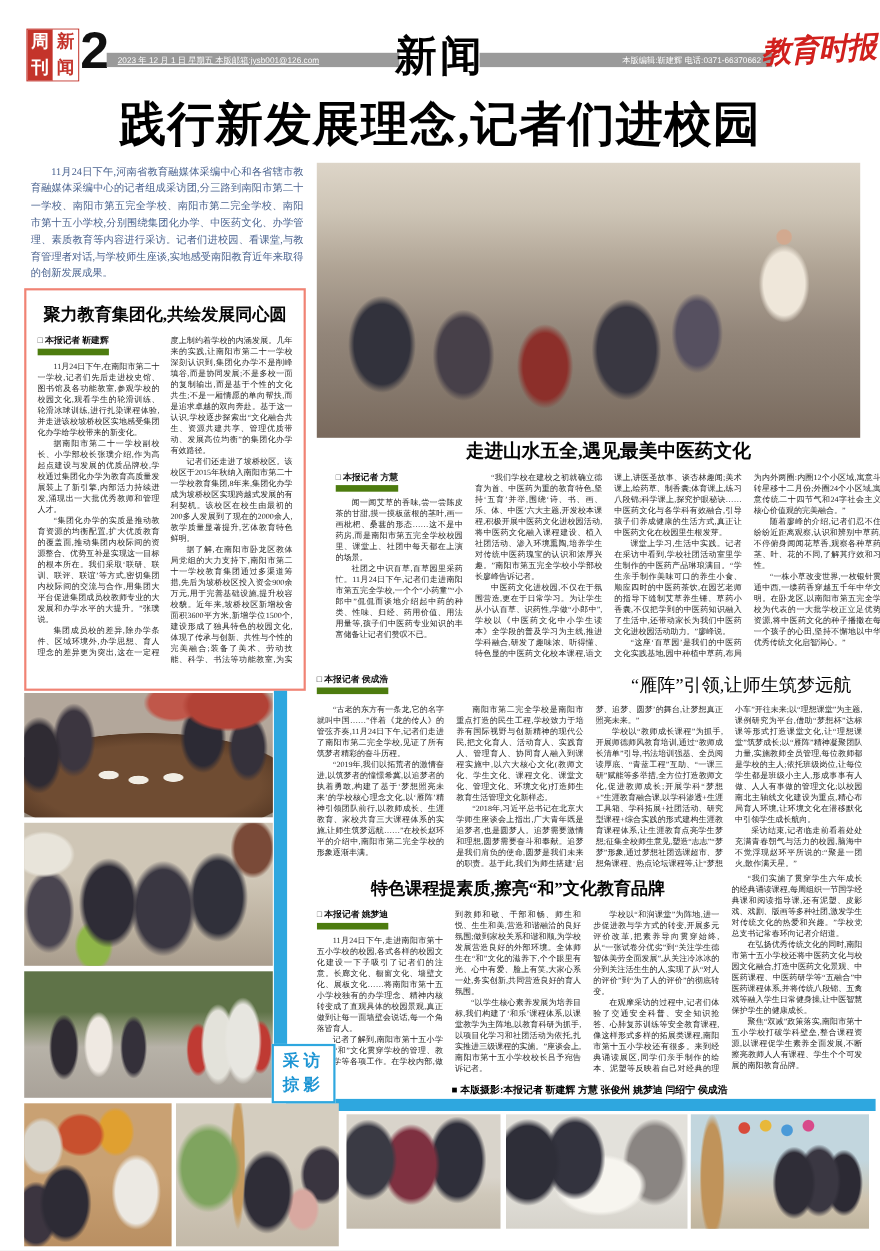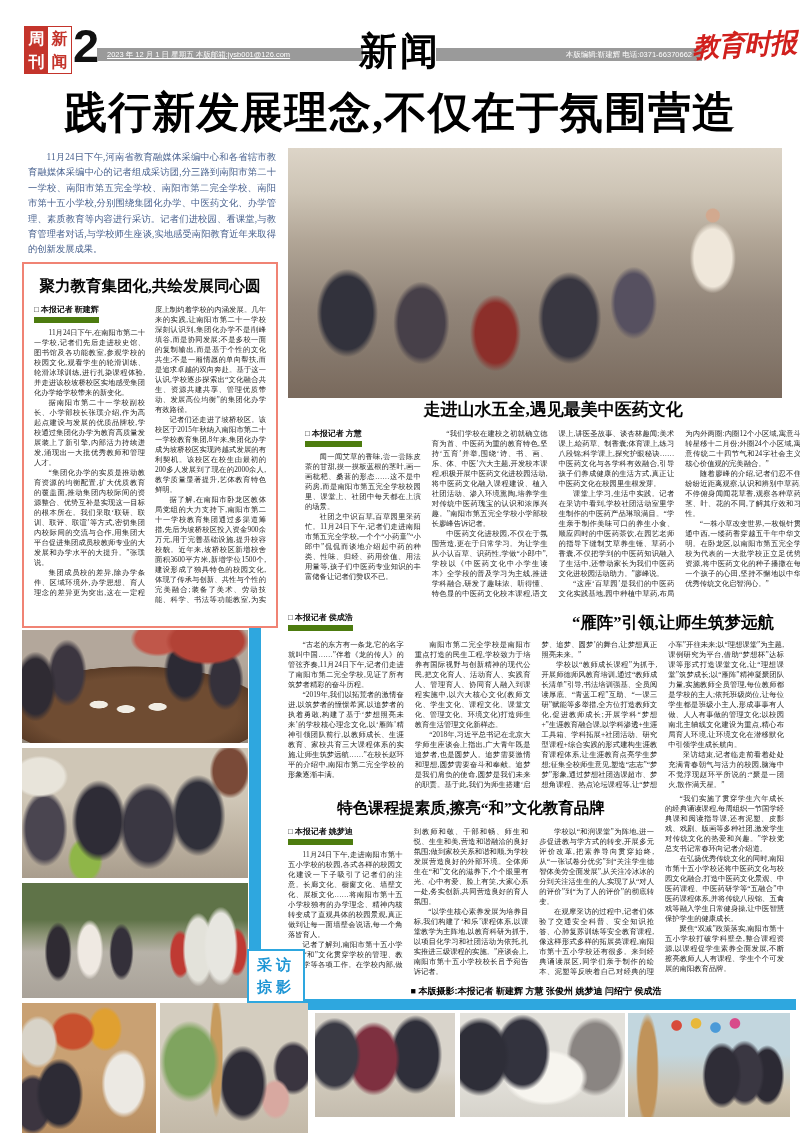--- a/index.html
+++ b/index.html
@@ -116,21 +116,21 @@
   .cols{text-align:justify;font-size:7.3px;line-height:10px;color:#262626;overflow:hidden;}
   .cols p{margin:0;text-indent:2em;}
   .byline{font-weight:bold;font-size:8px;color:#111;border-bottom:6px solid #4d7c0f;padding-bottom:2px;margin:0 0 5px;
           display:inline-block;text-indent:0;}
   .cols2{column-count:2;column-gap:10px;height:300px;}
   .article-a{left:305px;top:398px;width:496px;height:214px;}
   .art-title{text-align:center;font-size:17px;font-weight:bold;color:#050505;margin:0 0 8px;}
   .cols4{column-count:4;column-gap:11px;height:178px;}
   .article-b{left:288px;top:612px;width:496px;height:180px;}
   .b-head{display:flex;justify-content:space-between;align-items:flex-start;height:24px;}
-  .b-title{font-size:16.5px;font-weight:bold;color:#050505;margin-right:10px;white-space:nowrap;}
+  .b-title{font-size:16.5px;font-weight:normal;color:#050505;margin-right:10px;white-space:nowrap;}
   .cols4b{column-count:4;column-gap:11px;height:150px;margin-top:4px;}
   .article-c{left:288px;top:794px;width:496px;height:192px;display:flex;gap:11px;}
   .c-left{width:366px;}
   .c-title{text-align:center;font-size:15.5px;font-weight:bold;color:#050505;margin:4px 0 8px;}
   .cols3{column-count:3;column-gap:11px;height:152px;}
   .c-right{width:119px;height:190px;overflow:hidden;text-align:justify;font-size:7.3px;line-height:10px;color:#262626;}
   .c-right p{margin:0;text-indent:2em;}
 
   
   .blue-vbar{left:249px;top:628px;width:12px;height:372px;background:#2ea7df;}
@@ -151,21 +151,21 @@
     <span class="white-cell" data-name="seal-char">新</span>
     <span class="red-cell" data-name="seal-char">刊</span>
     <span class="white-cell" data-name="seal-char">闻</span>
   </div>
   <div class="abs page-num" data-name="page-number">2</div>
   <div class="abs gray-bar date-bar" data-name="date-bar">2023 年 12 月 1 日  星期五  本版邮箱:jysb001@126.com</div>
   <div class="abs section-title" data-name="section-title">新闻</div>
   <div class="abs gray-bar editor-bar" data-name="editor-bar">本版编辑:靳建辉  电话:0371-66370662</div>
   <div class="abs masthead" data-name="masthead-logo">教育时报</div>
 
-  <div class="abs main-headline" data-name="main-headline">践行新发展理念,不仅在于氛围营造</div>
+  <div class="abs main-headline" data-name="main-headline">践行新发展理念,记者们进校园</div>
   <div class="abs lead" data-name="lead-paragraph">
     <p data-name="lead-text">11月24日下午,河南省教育融媒体采编中心和各省辖市教育融媒体采编中心的记者组成采访团,分三路到南阳市第二十一学校、南阳市第五完全学校、南阳市第二完全学校、南阳市第十五小学校,分别围绕集团化办学、中医药文化、办学管理、素质教育等内容进行采访。记者们进校园、看课堂,与教育管理者对话,与学校师生座谈,实地感受南阳教育近年来取得的创新发展成果。</p>
   </div>
   <div class="photo" data-name="photo-main"></div>
 
   <div class="abs box-article" data-name="article-group-box">
     <div class="box-title" data-name="article-title">聚力教育集团化,共绘发展同心圆</div>
     <div class="cols cols2" data-name="article-body">
       <span class="byline" data-name="byline">□ 本报记者 靳建辉</span>
       <span data-name="article-paragraphs"><p data-name="paragraph">11月24日下午,在南阳市第二十一学校,记者们先后走进校史馆、图书馆及各功能教室,参观学校的校园文化,观看学生的轮滑训练、轮滑冰球训练,进行扎染课程体验,并走进该校坡桥校区实地感受集团化办学给学校带来的新变化。</p><p data-name="paragraph">据南阳市第二十一学校副校长、小学部校长张璞介绍,作为高起点建设与发展的优质品牌校,学校通过集团化办学为教育高质量发展装上了新引擎,内部活力持续迸发,涌现出一大批优秀教师和管理人才。</p><p data-name="paragraph">“集团化办学的实质是推动教育资源的均衡配置,扩大优质教育的覆盖面,推动集团内校际间的资源整合、优势互补是实现这一目标的根本所在。我们采取‘联研、联训、联评、联谊’等方式,密切集团内校际间的交流与合作,用集团大平台促进集团成员校教师专业的大发展和办学水平的大提升。”张璞说。</p><p data-name="paragraph">集团成员校的差异,除办学条件、区域环境外,办学思想、育人理念的差异更为突出,这在一定程度上制约着学校的内涵发展。几年来的实践,让南阳市第二十一学校深刻认识到,集团化办学不是削峰填谷,而是协同发展;不是多校一面的复制输出,而是基于个性的文化共生;不是一厢情愿的单向帮扶,而是追求卓越的双向奔赴。基于这一认识,学校逐步探索出“文化融合共生、资源共建共享、管理优质带动、发展高位均衡”的集团化办学有效路径。</p><p data-name="paragraph">记者们还走进了坡桥校区。该校区于2015年秋纳入南阳市第二十一学校教育集团,8年来,集团化办学成为坡桥校区实现跨越式发展的有利契机。该校区在校生由最初的200多人发展到了现在的2000余人,教学质量显著提升,艺体教育特色鲜明。</p><p data-name="paragraph">据了解,在南阳市卧龙区教体局党组的大力支持下,南阳市第二十一学校教育集团通过多渠道筹措,先后为坡桥校区投入资金900余万元,用于完善基础设施,提升校容校貌。近年来,坡桥校区新增校舍面积3600平方米,新增学位1500个,建设形成了独具特色的校园文化,体现了传承与创新、共性与个性的完美融合;装备了美术、劳动技能、科学、书法等功能教室,为实施素质教育、推进全面育人创造了良好条件。学校集花园、乐园、学园为一体,让人民群众体验到满满的获得感。</p></span>

